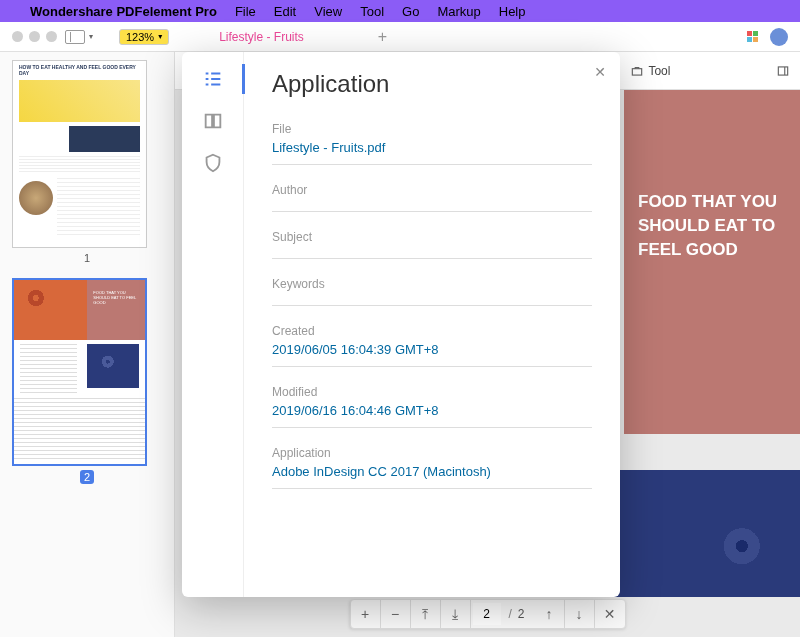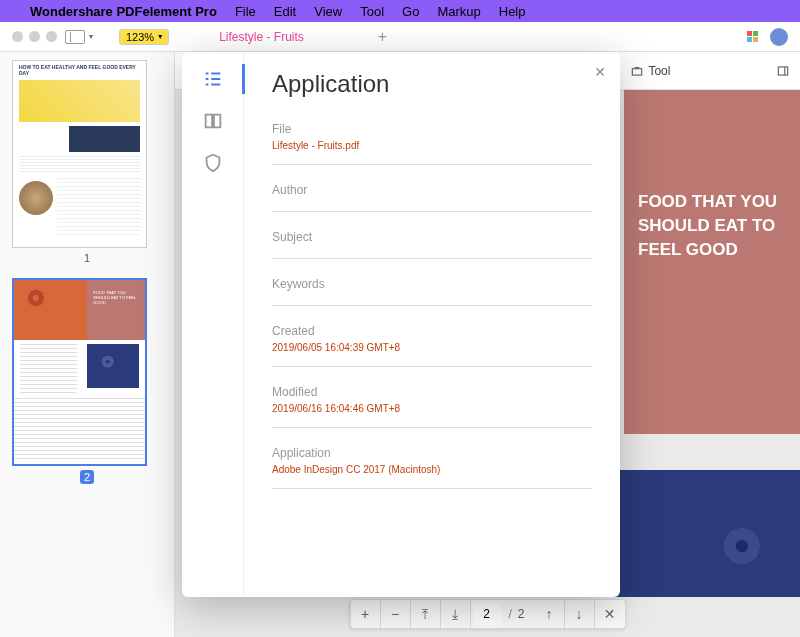--- a/index.html
+++ b/index.html
@@ -67,21 +67,21 @@
     
     .modal { position: absolute; top: 52px; left: 182px; width: 438px; height: 545px; background: #fff; border-radius: 6px; box-shadow: 0 10px 40px rgba(0,0,0,0.25); display: flex; }
     .modal-tabs { width: 62px; border-right: 1px solid #eee; padding-top: 16px; display: flex; flex-direction: column; align-items: center; gap: 20px; }
     .mtab { width: 22px; height: 22px; position: relative; }
     .mtab.active::after { content: ''; position: absolute; right: -21px; top: -4px; width: 3px; height: 30px; background: #4a7de8; }
     .modal-body { flex: 1; padding: 18px 28px; position: relative; }
     .close-x { position: absolute; top: 12px; right: 14px; color: #888; cursor: pointer; font-size: 14px; }
     .modal-title { font-size: 24px; color: #333; margin-bottom: 24px; font-weight: 400; }
     .field { border-bottom: 1px solid #ddd; padding-bottom: 8px; margin-bottom: 18px; }
     .field-label { font-size: 12px; color: #999; margin-bottom: 4px; }
-    .field-value { font-size: 10px; color: #c2410c; min-height: 16px; }
+    .field-value { font-size: 13px; color: #0369a1; min-height: 16px; }
     .field.empty .field-value { min-height: 2px; }
     
     .pager { position: absolute; bottom: 8px; left: 50%; transform: translateX(-50%); background: #fafafa; border: 1px solid #ddd; border-radius: 4px; height: 30px; display: flex; align-items: center; box-shadow: 0 1px 3px rgba(0,0,0,0.1); }
     .pager-btn { width: 30px; text-align: center; color: #666; cursor: pointer; font-size: 14px; border-right: 1px solid #ddd; height: 100%; display: flex; align-items: center; justify-content: center; }
     .pager-btn:last-child { border-right: none; }
     .pager-input { width: 28px; text-align: center; border: none; background: #fff; font-size: 12px; height: 22px; margin: 0 2px; }
     .pager-sep { padding: 0 6px; color: #888; font-size: 12px; }
     .pager-total { padding-right: 10px; font-size: 12px; color: #555; }
   </style>
 </head>

